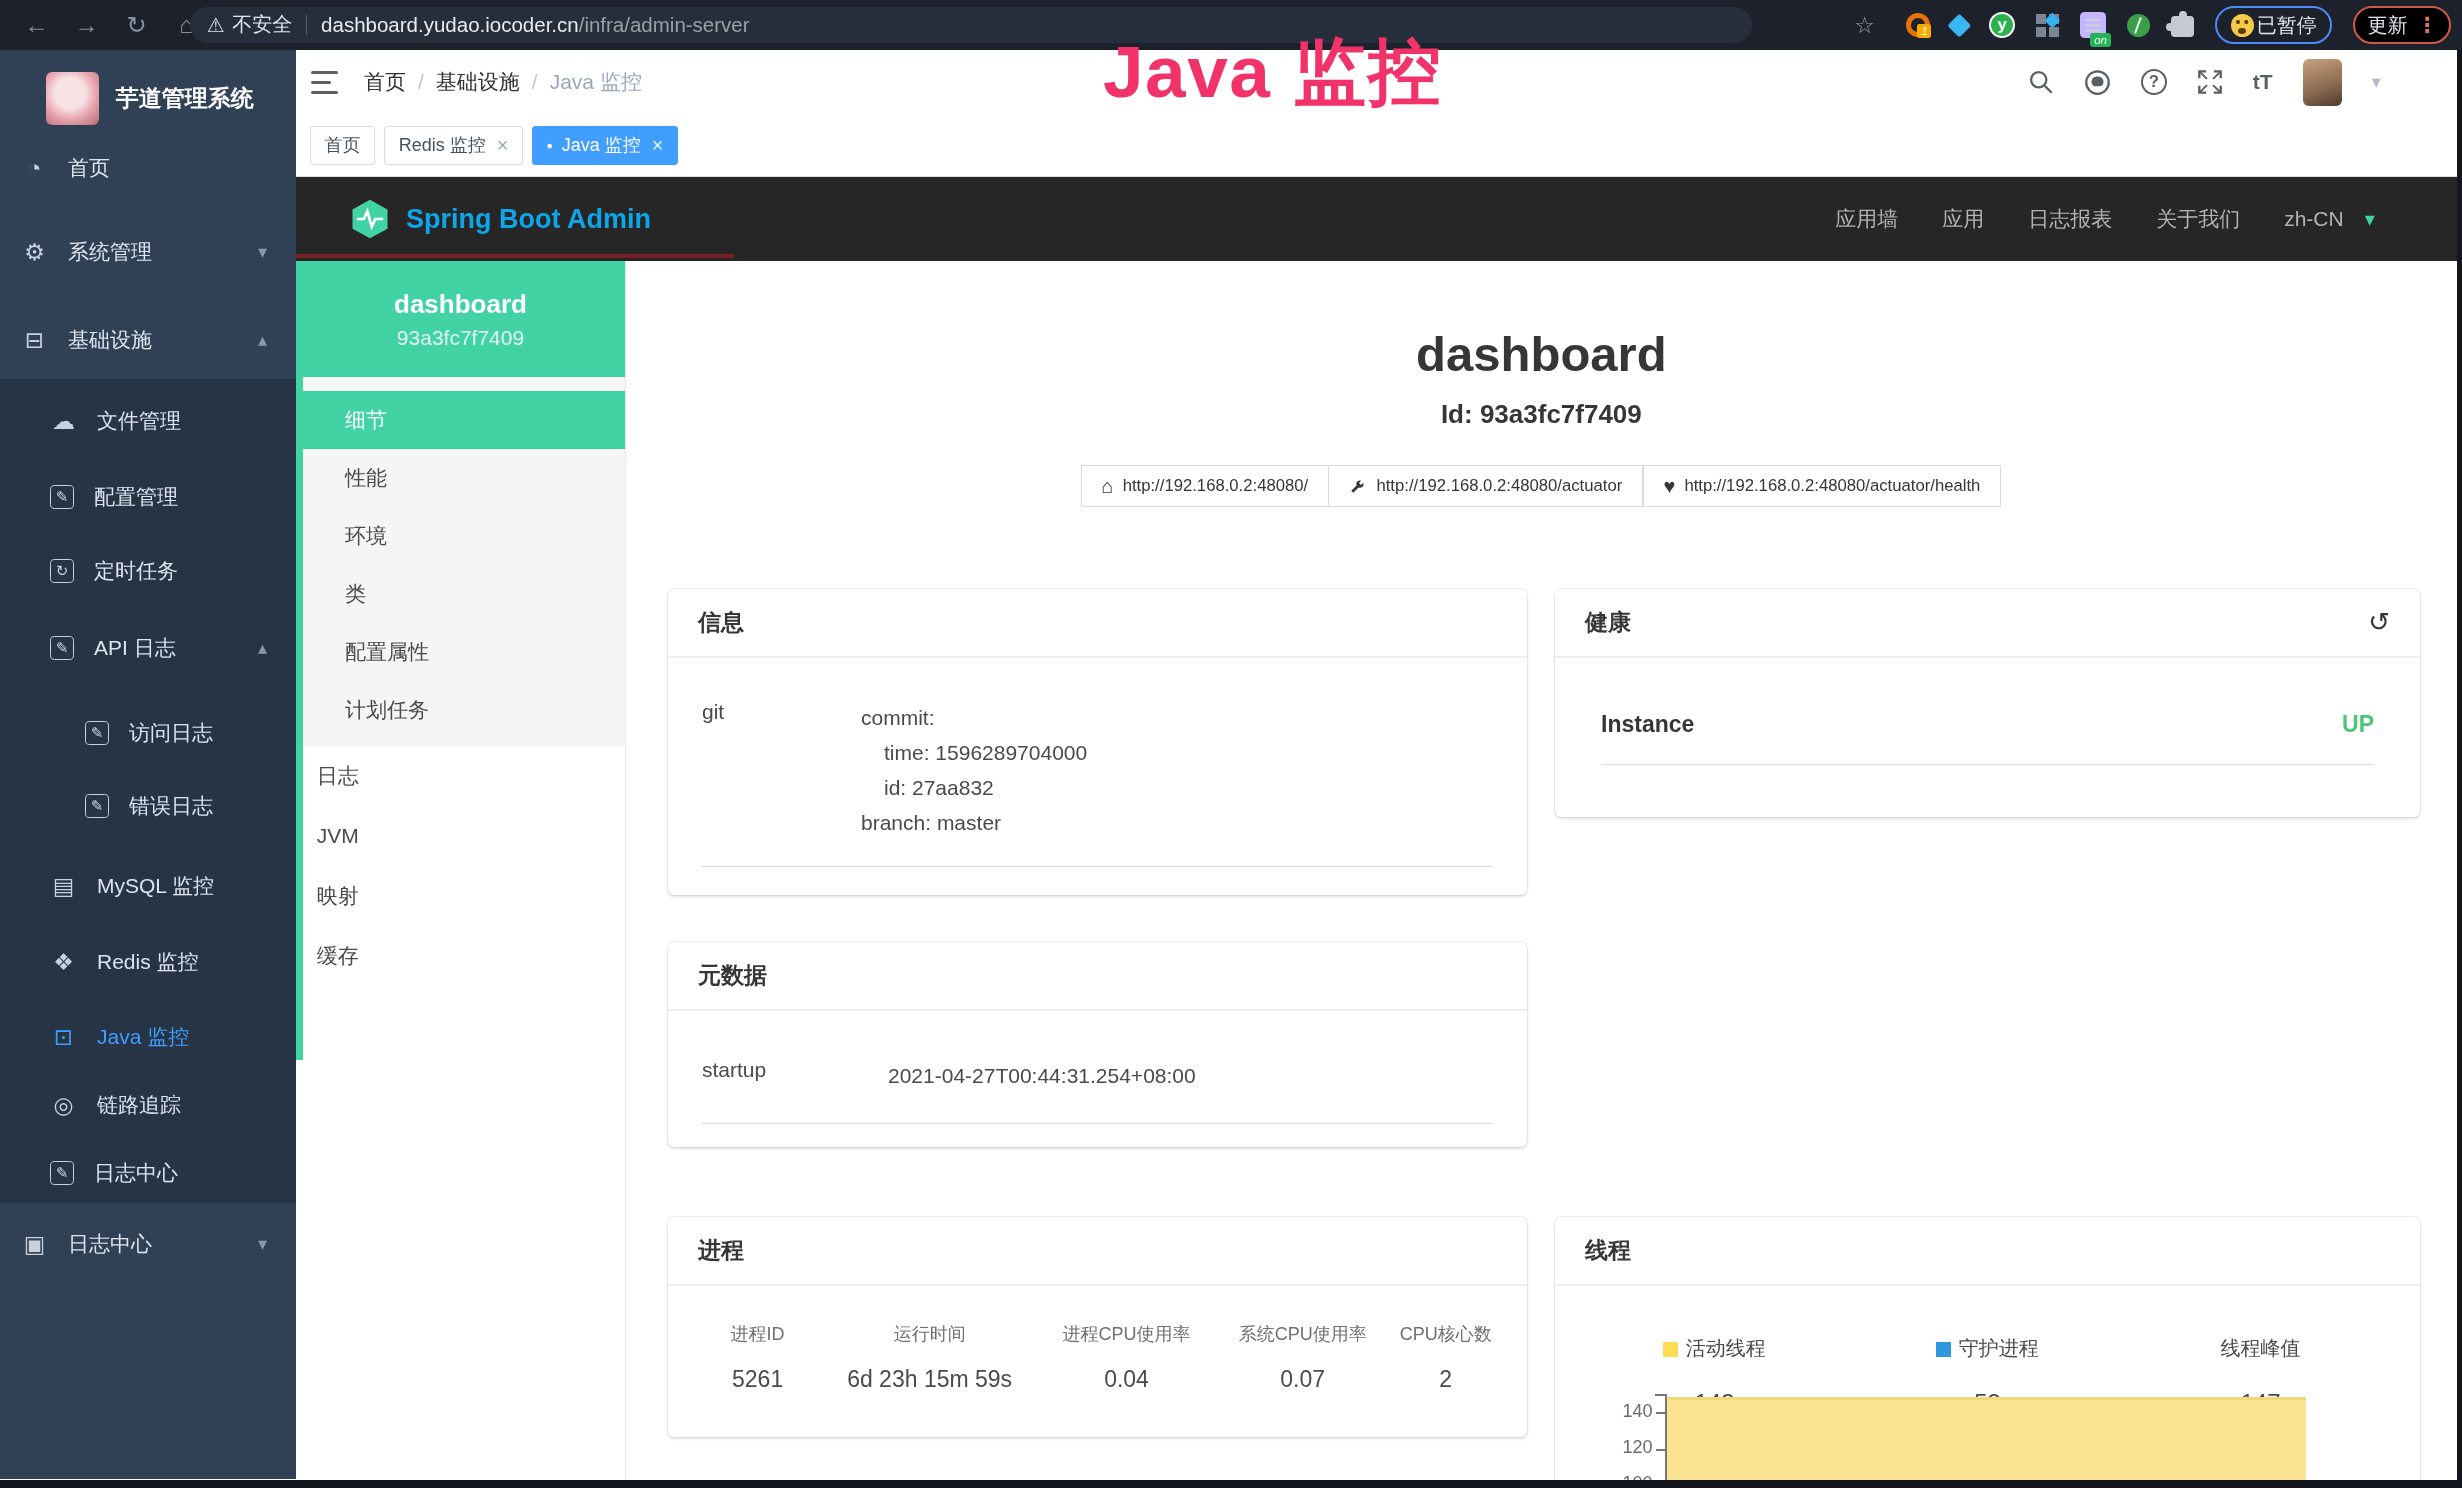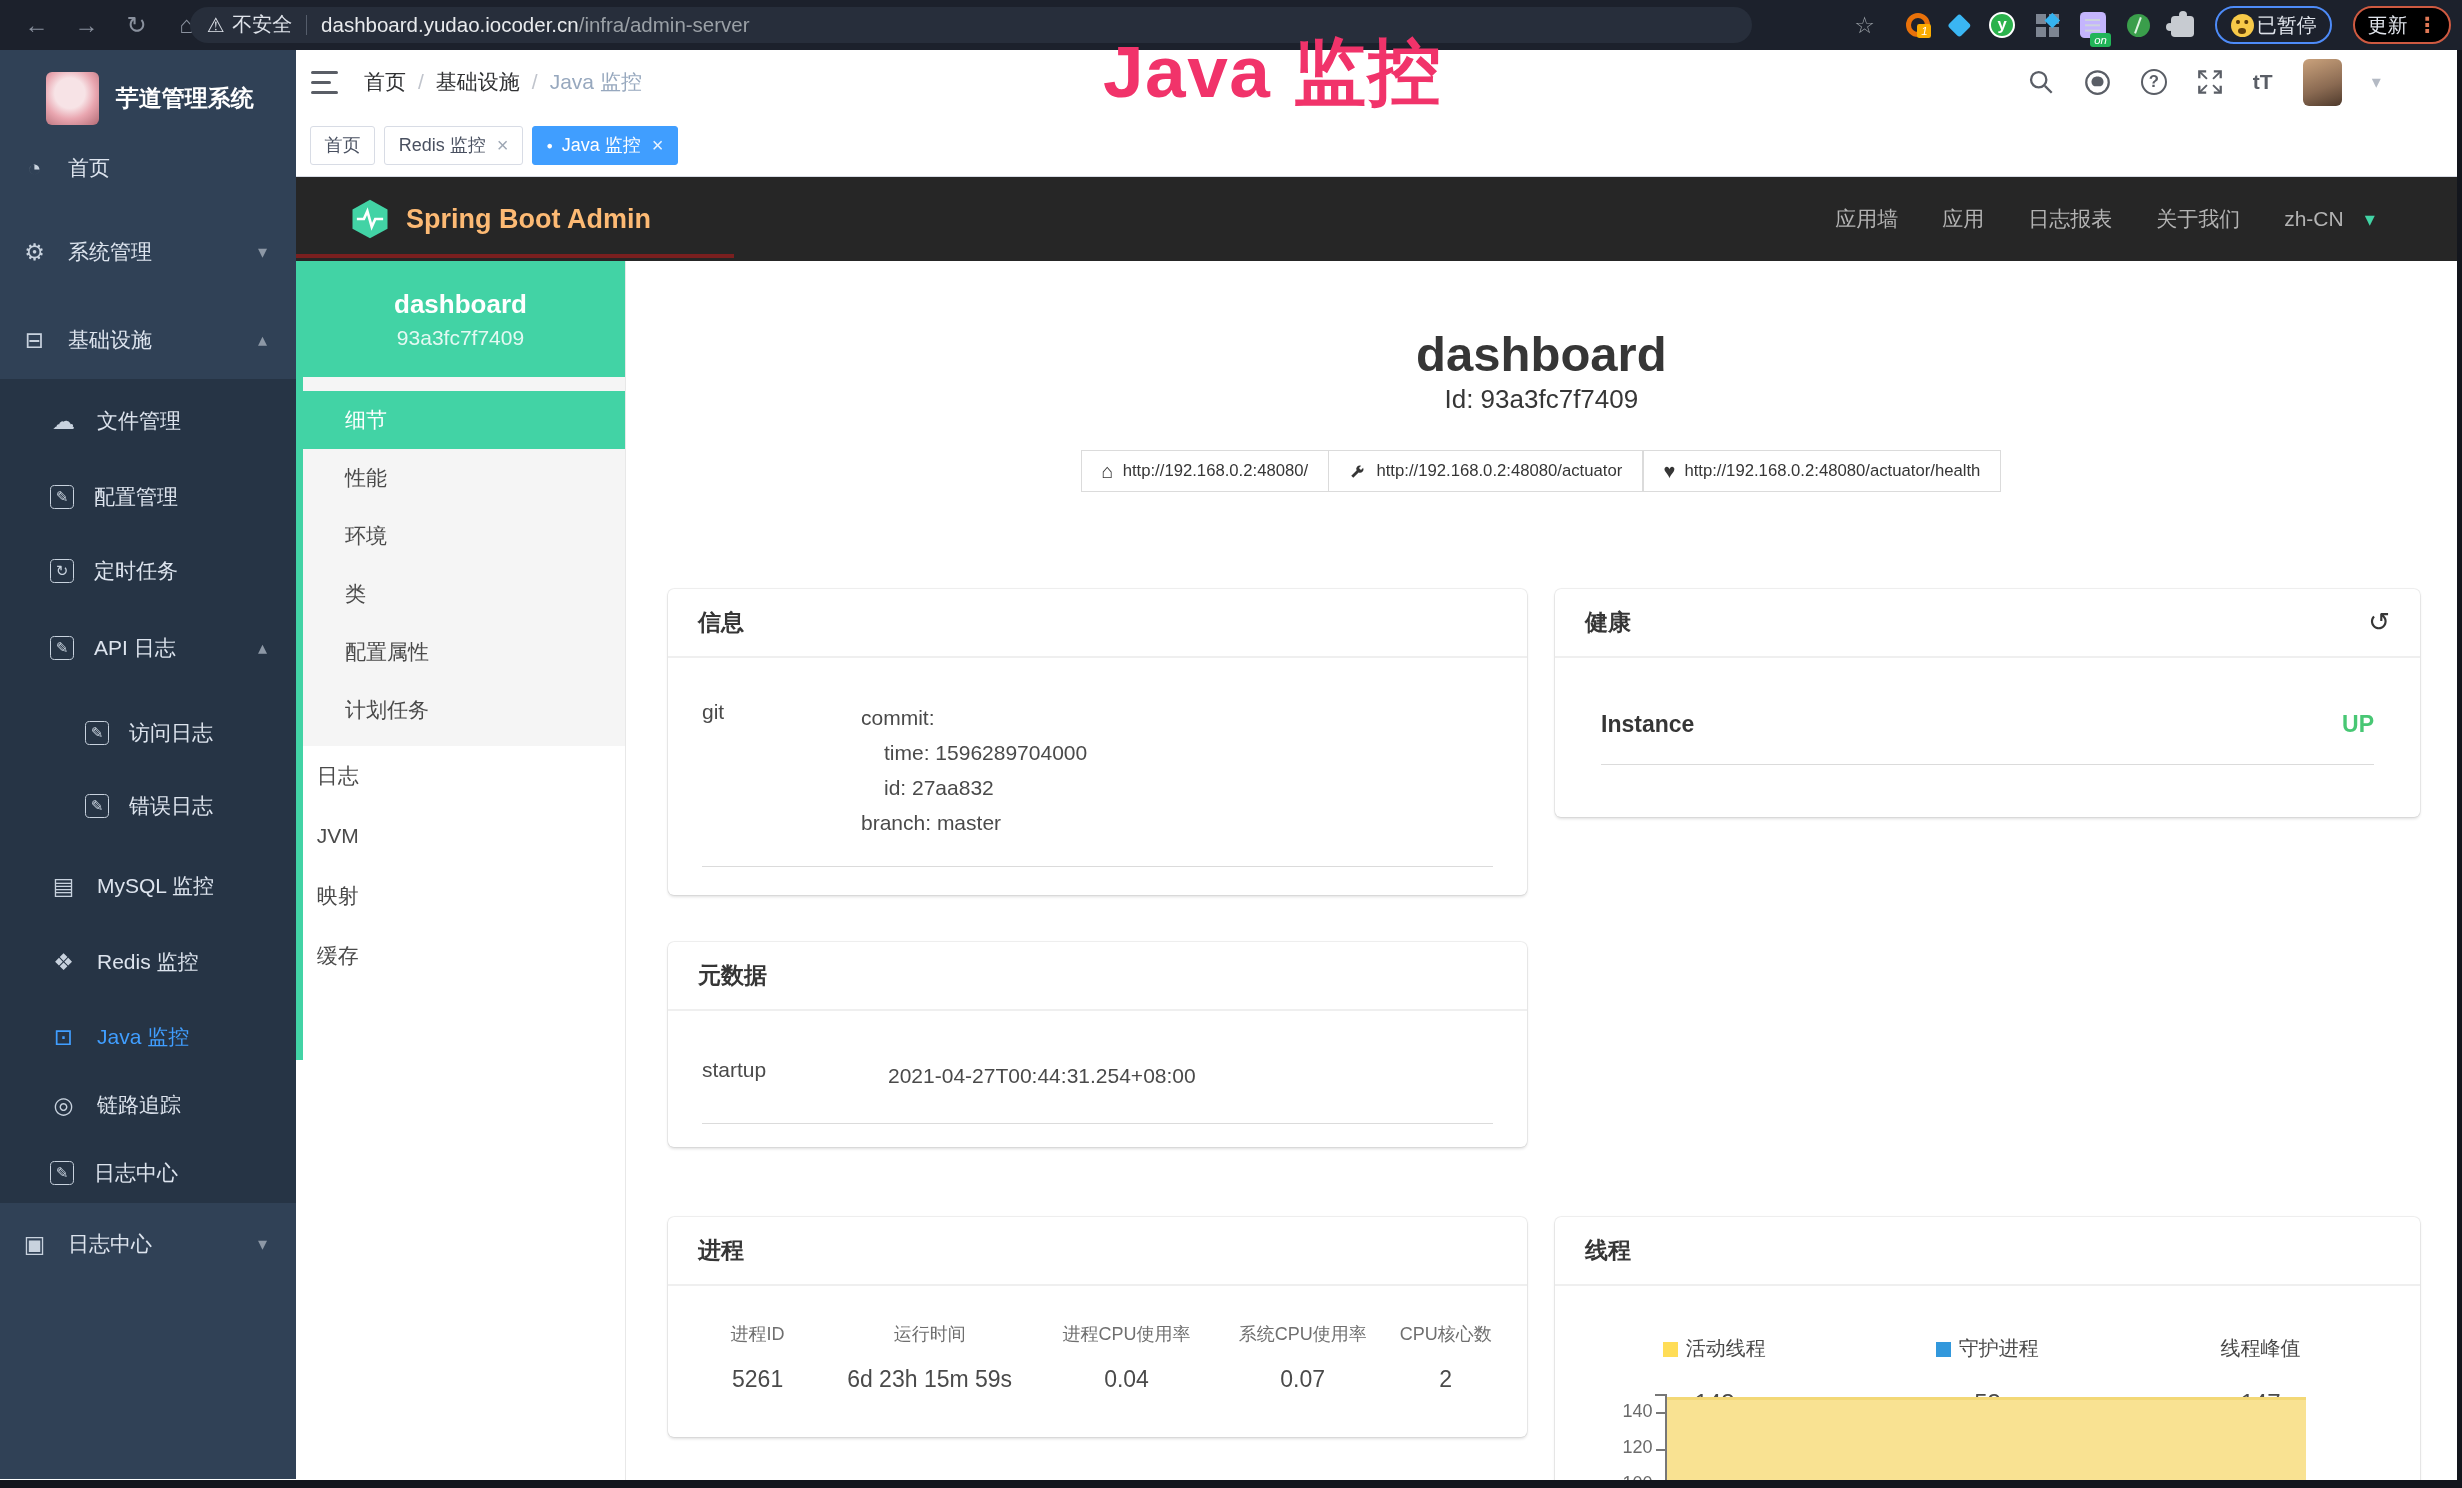--- a/index.html
+++ b/index.html
@@ -76,42 +76,42 @@
   .tabs-bar { position:absolute; left:296px; top:114px; right:5.3px; height:63px; background:#fff; border-bottom:0.8px solid #d8dce5; display:flex; align-items:center; padding-left:13.7px; gap:9px; z-index:4; }
   .tag { height:39px; display:inline-flex; align-items:center; padding:0 13.7px; border:0.8px solid #d8dce5; border-radius:3px; font-size:18px; color:#495060; background:#fff; white-space:nowrap; }
   .tag .tclose { margin-left:10.6px; font-size:20px; color:#9ea7b4; }
   .tag.active { background:#409eff; border-color:#409eff; color:#fff; }
   .tag.active .tclose { color:#eaf4ff; }
   .tdot { font-size:10.6px; margin-right:9px; color:#fff; }
 
   
   .sba-navbar { position:absolute; left:296px; top:177px; right:5.3px; height:84px; background:#262626; display:flex; align-items:center; z-index:4; }
   .sba-logo { margin-left:53px; width:42px; height:42px; }
-  .sba-brand { margin-left:15px; font-size:27px; font-weight:bold; color:#fdba74; }
+  .sba-brand { margin-left:15px; font-size:27px; font-weight:bold; color:#0ea5e9; }
   .sba-nav { margin-left:auto; display:flex; align-items:center; gap:44px; padding-right:82px; font-size:21px; color:#b3b3b3; }
   .sba-caret { color:#42d3a5; font-size:20px; margin-left:-23px; }
   .red-line { position:absolute; left:296px; top:254px; width:438px; height:3.8px; background:#7a1f1f; z-index:6; }
 
   
   .sba-side { position:absolute; left:296px; top:261px; width:330px; height:1219px; background:#fff; border-right:0.8px solid #e8e8e8; z-index:4; }
   .inst-head { height:116px; background:#42d3a5; color:#fff; display:flex; flex-direction:column; align-items:center; justify-content:center; }
   .inst-name { font-size:26px; font-weight:bold; }
   .inst-id { font-size:21px; margin-top:6px; color:rgba(255,255,255,.85); }
   .sba-menu { position:absolute; top:116px; left:0; right:0; height:683px; border-left:7.6px solid #42d3a5; }
   .grp { background:#f5f5f5; padding:13.7px 0 7.6px; }
   .grp-label { height:46px; display:flex; align-items:center; padding-left:13.7px; font-size:23px; font-weight:bold; color:#363636; margin-bottom:15px; }
   .mi { height:58px; display:flex; align-items:center; font-size:21px; color:#4a4a4a; padding-left:42px; }
   .mi.active { background:#42d3a5; color:#fff; }
   .mi2 { height:60px; display:flex; align-items:center; font-size:21px; color:#4a4a4a; padding-left:13.7px; background:#fff; }
 
   
   .content { position:absolute; left:626px; top:261px; right:5.3px; height:1219px; background:#fff; overflow:hidden; z-index:3; }
   .page-head { position:absolute; top:65px; left:0; right:0; text-align:center; }
   .pg-title { font-size:49px; font-weight:600; color:#363636; }
-  .pg-sub { font-size:26px; color:#363636; margin-top:2px; }
+  .pg-sub { font-size:26px; color:#363636; margin-top:17px;font-weight:bold; }
   .links { margin-top:35px; display:inline-flex; }
   .chip { display:inline-flex; align-items:center; height:42px; padding:0 20px; border:0.8px solid #dbdbdb; background:#fff; font-size:16.7px; color:#363636; margin-left:-0.8px; }
   .chip .lic { margin-right:9px; font-size:20px; color:#363636; display:inline-flex; }
 
   .card { position:absolute; background:#fff; border-radius:6px; box-shadow:0 1.5px 3px rgba(10,10,10,.12), 0 0 0 0.8px rgba(10,10,10,.07); }
   .card-h { padding:18px 30px; font-size:23px; font-weight:bold; color:#363636; border-bottom:2.3px solid #efefef; display:flex; justify-content:space-between; align-items:center; }
   .rowline { border-top:0.8px solid #dbdbdb; }
 
   .c-info { left:42px; top:328px; width:859px; height:306px; }
   .c-info .card-b { padding:42px 34px 0; }

